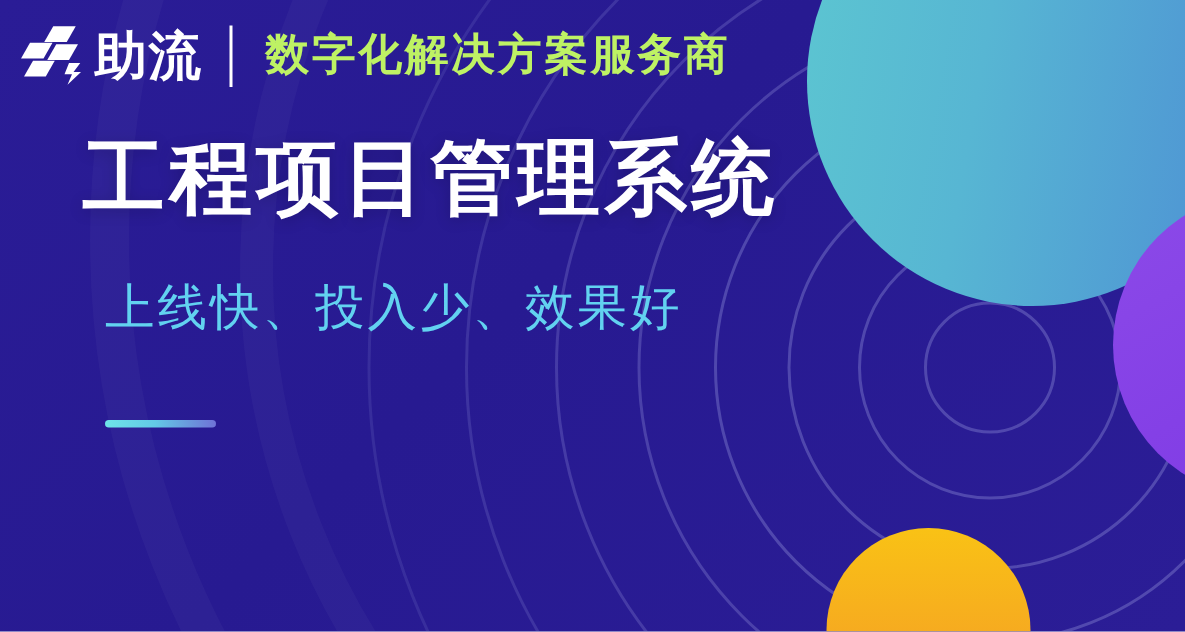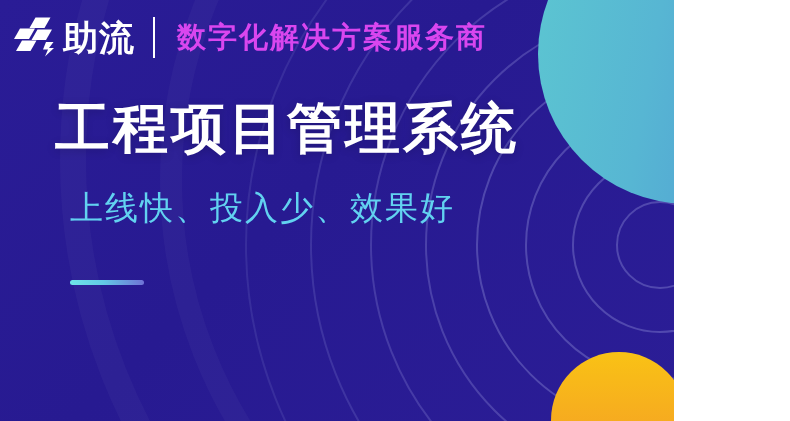--- a/index.html
+++ b/index.html
@@ -2,21 +2,21 @@
 <html><head>
 <meta charset="utf-8">
 <style>
   html, body {
     margin: 0;
     padding: 0;
     background: #ffffff;
   }
   .banner {
     position: relative;
-    width: 674px;
+    width: 790px;
     height: 421px;
     overflow: hidden;
     background: #271a91;
     font-family: "Liberation Sans", "DejaVu Sans", sans-serif;
   }
 
   
   .bg-layer {
     position: absolute;
     inset: 0;
@@ -119,53 +119,54 @@
     white-space: nowrap;
   }
   .header-divider {
     width: 2px;
     height: 41px;
     background: #ffffff;
     margin: 0 22px 0 18px;
     flex: none;
   }
   .tagline {
-    color: #d946ef;
+    color: #bef264;
     font-size: 29px;
     font-weight: bold;
     letter-spacing: 2px;
     line-height: 1;
     white-space: nowrap;
   }
 
   
   .headline {
     position: absolute;
     left: 55px;
-    top: 98px;
+    top: 88px;
     color: #ffffff;
     font-size: 55px;
     font-weight: bold;
     letter-spacing: 3px;
     line-height: 1.1;
     white-space: nowrap;
     text-shadow: 0 2px 10px rgba(0,0,0,0.18);
   }
 
   
   .subhead {
     position: absolute;
     left: 70px;
     top: 190px;
     color: #62d2f0;
     font-size: 33px;
     font-weight: normal;
     letter-spacing: 2px;
     line-height: 1.1;
     white-space: nowrap;
+    font-family: Liberation Mono, monospace;
   }
 
   
   .rule {
     position: absolute;
     left: 70px;
     top: 280px;
     width: 74px;
     height: 5px;
     border-radius: 3px;

